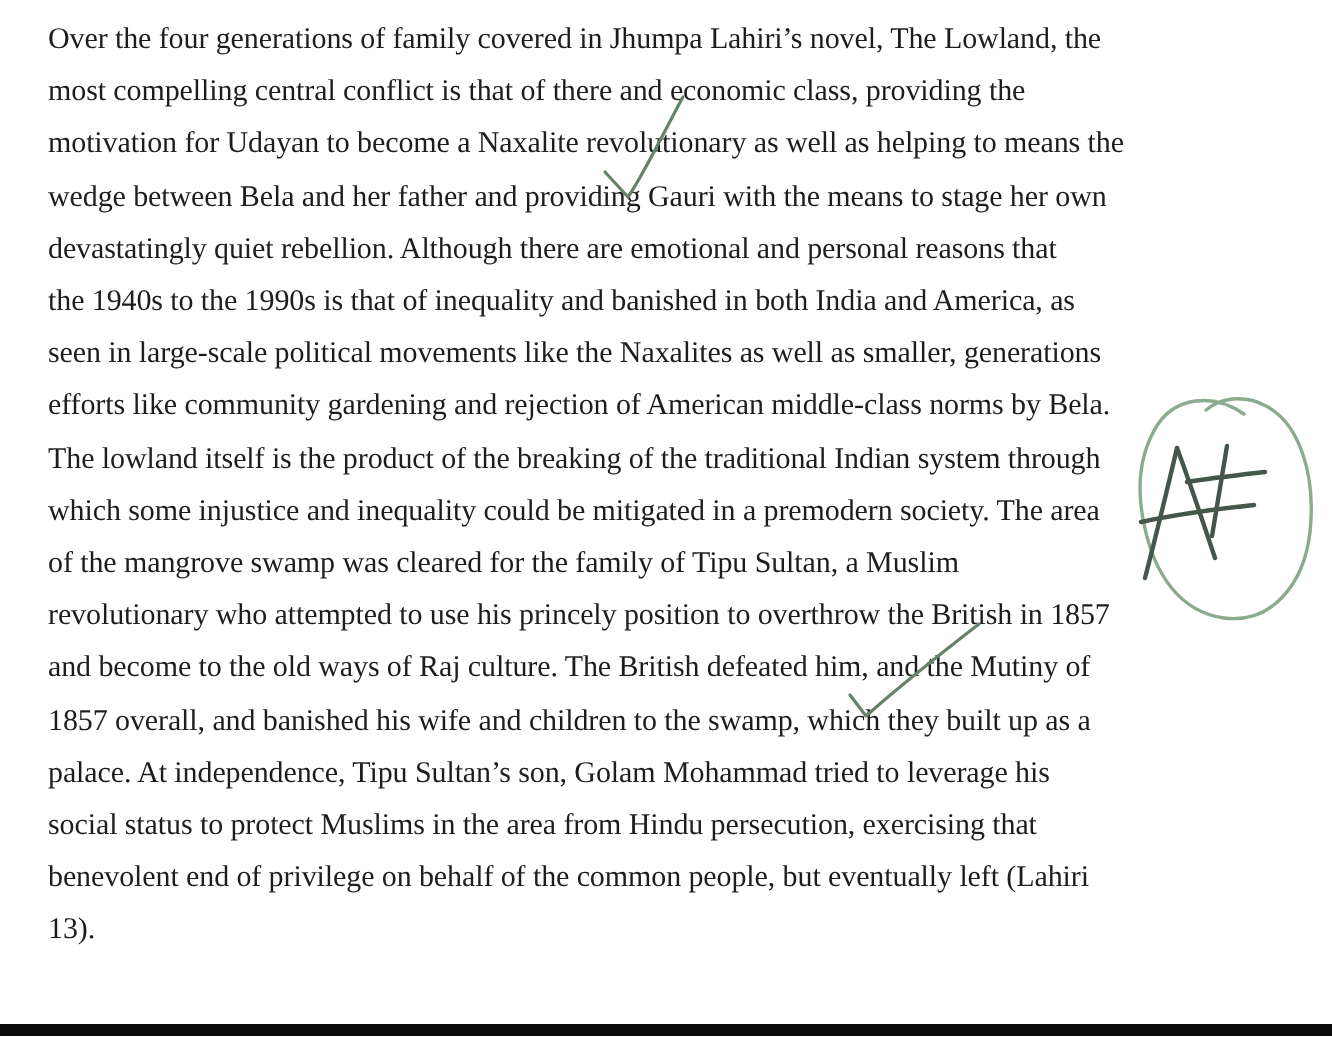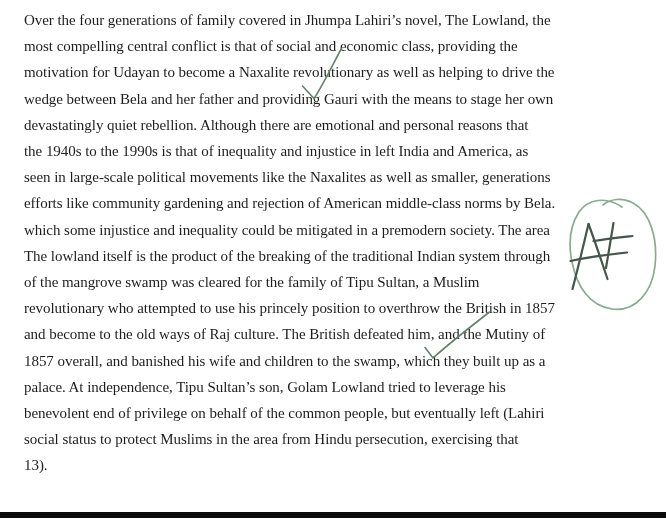--- a/index.html
+++ b/index.html
@@ -45,36 +45,36 @@
     background: #0b0b0b;
   }
 </style>
 </head>
 <body>
 
 <div class="page">
 
   <div class="essay">
       <div class="line">Over the four generations of family covered in Jhumpa Lahiri’s novel, The Lowland, the</div>
-      <div class="line">most compelling central conflict is that of social and economic class, providing the</div>
-      <div class="line">motivation for Udayan to become a Naxalite revolutionary as well as helping to drive the</div>
+      <div class="line">most compelling central conflict is that of there and economic class, providing the</div>
+      <div class="line">motivation for Udayan to become a Naxalite revolutionary as well as helping to means the</div>
       <div class="line">wedge between Bela and her father and providing Gauri with the means to stage her own</div>
       <div class="line">devastatingly quiet rebellion. Although there are emotional and personal reasons that</div>
-      <div class="line">the 1940s to the 1990s is that of inequality and injustice in left India and America, as</div>
+      <div class="line">the 1940s to the 1990s is that of inequality and banished in both India and America, as</div>
       <div class="line">seen in large-scale political movements like the Naxalites as well as smaller, generations</div>
       <div class="line">efforts like community gardening and rejection of American middle-class norms by Bela.</div>
+      <div class="line">The lowland itself is the product of the breaking of the traditional Indian system through</div>
       <div class="line">which some injustice and inequality could be mitigated in a premodern society. The area</div>
-      <div class="line">The lowland itself is the product of the breaking of the traditional Indian system through</div>
       <div class="line">of the mangrove swamp was cleared for the family of Tipu Sultan, a Muslim</div>
       <div class="line">revolutionary who attempted to use his princely position to overthrow the British in 1857</div>
       <div class="line">and become to the old ways of Raj culture. The British defeated him, and the Mutiny of</div>
       <div class="line">1857 overall, and banished his wife and children to the swamp, which they built up as a</div>
-      <div class="line">palace. At independence, Tipu Sultan’s son, Golam Lowland tried to leverage his</div>
+      <div class="line">palace. At independence, Tipu Sultan’s son, Golam Mohammad tried to leverage his</div>
+      <div class="line">social status to protect Muslims in the area from Hindu persecution, exercising that</div>
       <div class="line">benevolent end of privilege on behalf of the common people, but eventually left (Lahiri</div>
-      <div class="line">social status to protect Muslims in the area from Hindu persecution, exercising that</div>
       <div class="line">13).</div>
     </div>
 
   <svg class="ink-overlay" viewBox="0 0 666 520" xmlns="http://www.w3.org/2000/svg">
 
     <g>
       <path d="M 302.5 86 L 314 98.5 C 322 87 334 62 341.5 48.5" fill="none" stroke-width="1.6" stroke-linecap="round" stroke-linejoin="round" stroke="#64836a"></path>
     </g>
 
     <g>

